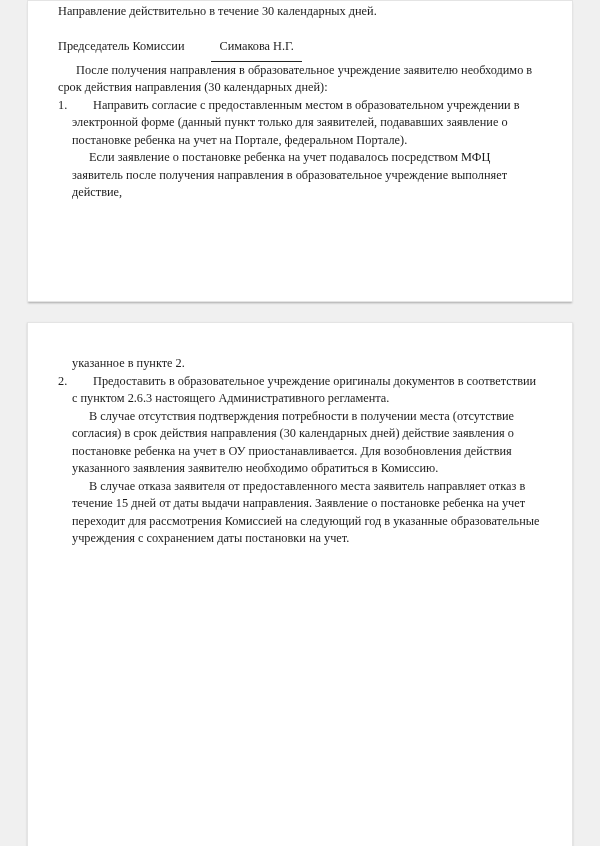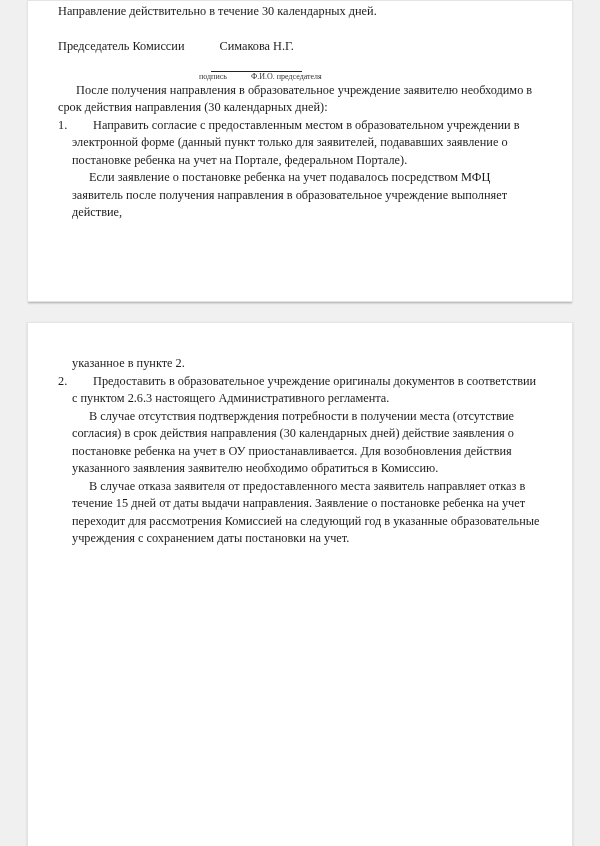--- a/index.html
+++ b/index.html
@@ -38,21 +38,21 @@
     padding: 32px 30px 0 30px;
     box-shadow: 0 1px 2px rgba(0,0,0,0.15);
   }
   p { margin: 0; }
 
   
   .sig-row    { margin-top: 17.5px; white-space: nowrap; }
   .sig-name {
     display: inline-block;
     margin-left: 27px;
-    padding: 0 8px 15px 8px;
+    padding: 0 8px 5px 8px;
     border-bottom: 1px solid #222222;
   }
   .sig-labels {
     font-size: 8px;
     line-height: 10px;
     color: #333333;
     white-space: nowrap;
   }
   .lbl-sig { margin-left: 141px; }
   .lbl-fio { margin-left: 24px; }
@@ -80,23 +80,20 @@
 <div class="viewer">
 
   <div class="page page1">
 
     <p>Направление действительно в течение 30 календарных дней.</p>
 
     <div class="sig-row">
       <span>Председатель Комиссии</span><span class="sig-name">Симакова Н.Г.</span>
     </div>
 
-    <div class="sig-labels">
-      <span class="lbl-sig">подпись</span><span class="lbl-fio">Ф.И.О. председателя</span>
-    </div>
 
 
 
     <p class="indent-para">После получения направления в образовательное учреждение заявителю необходимо в срок действия направления (30 календарных дней):</p>
 
     <div class="list-item">
       <span class="num">1.</span>
       <p class="item-text">Направить согласие с предоставленным местом в образовательном учреждении в электронной форме (данный пункт только для заявителей, подававших заявление о постановке ребенка на учет на Портале, федеральном Портале).</p>
     </div>
 

